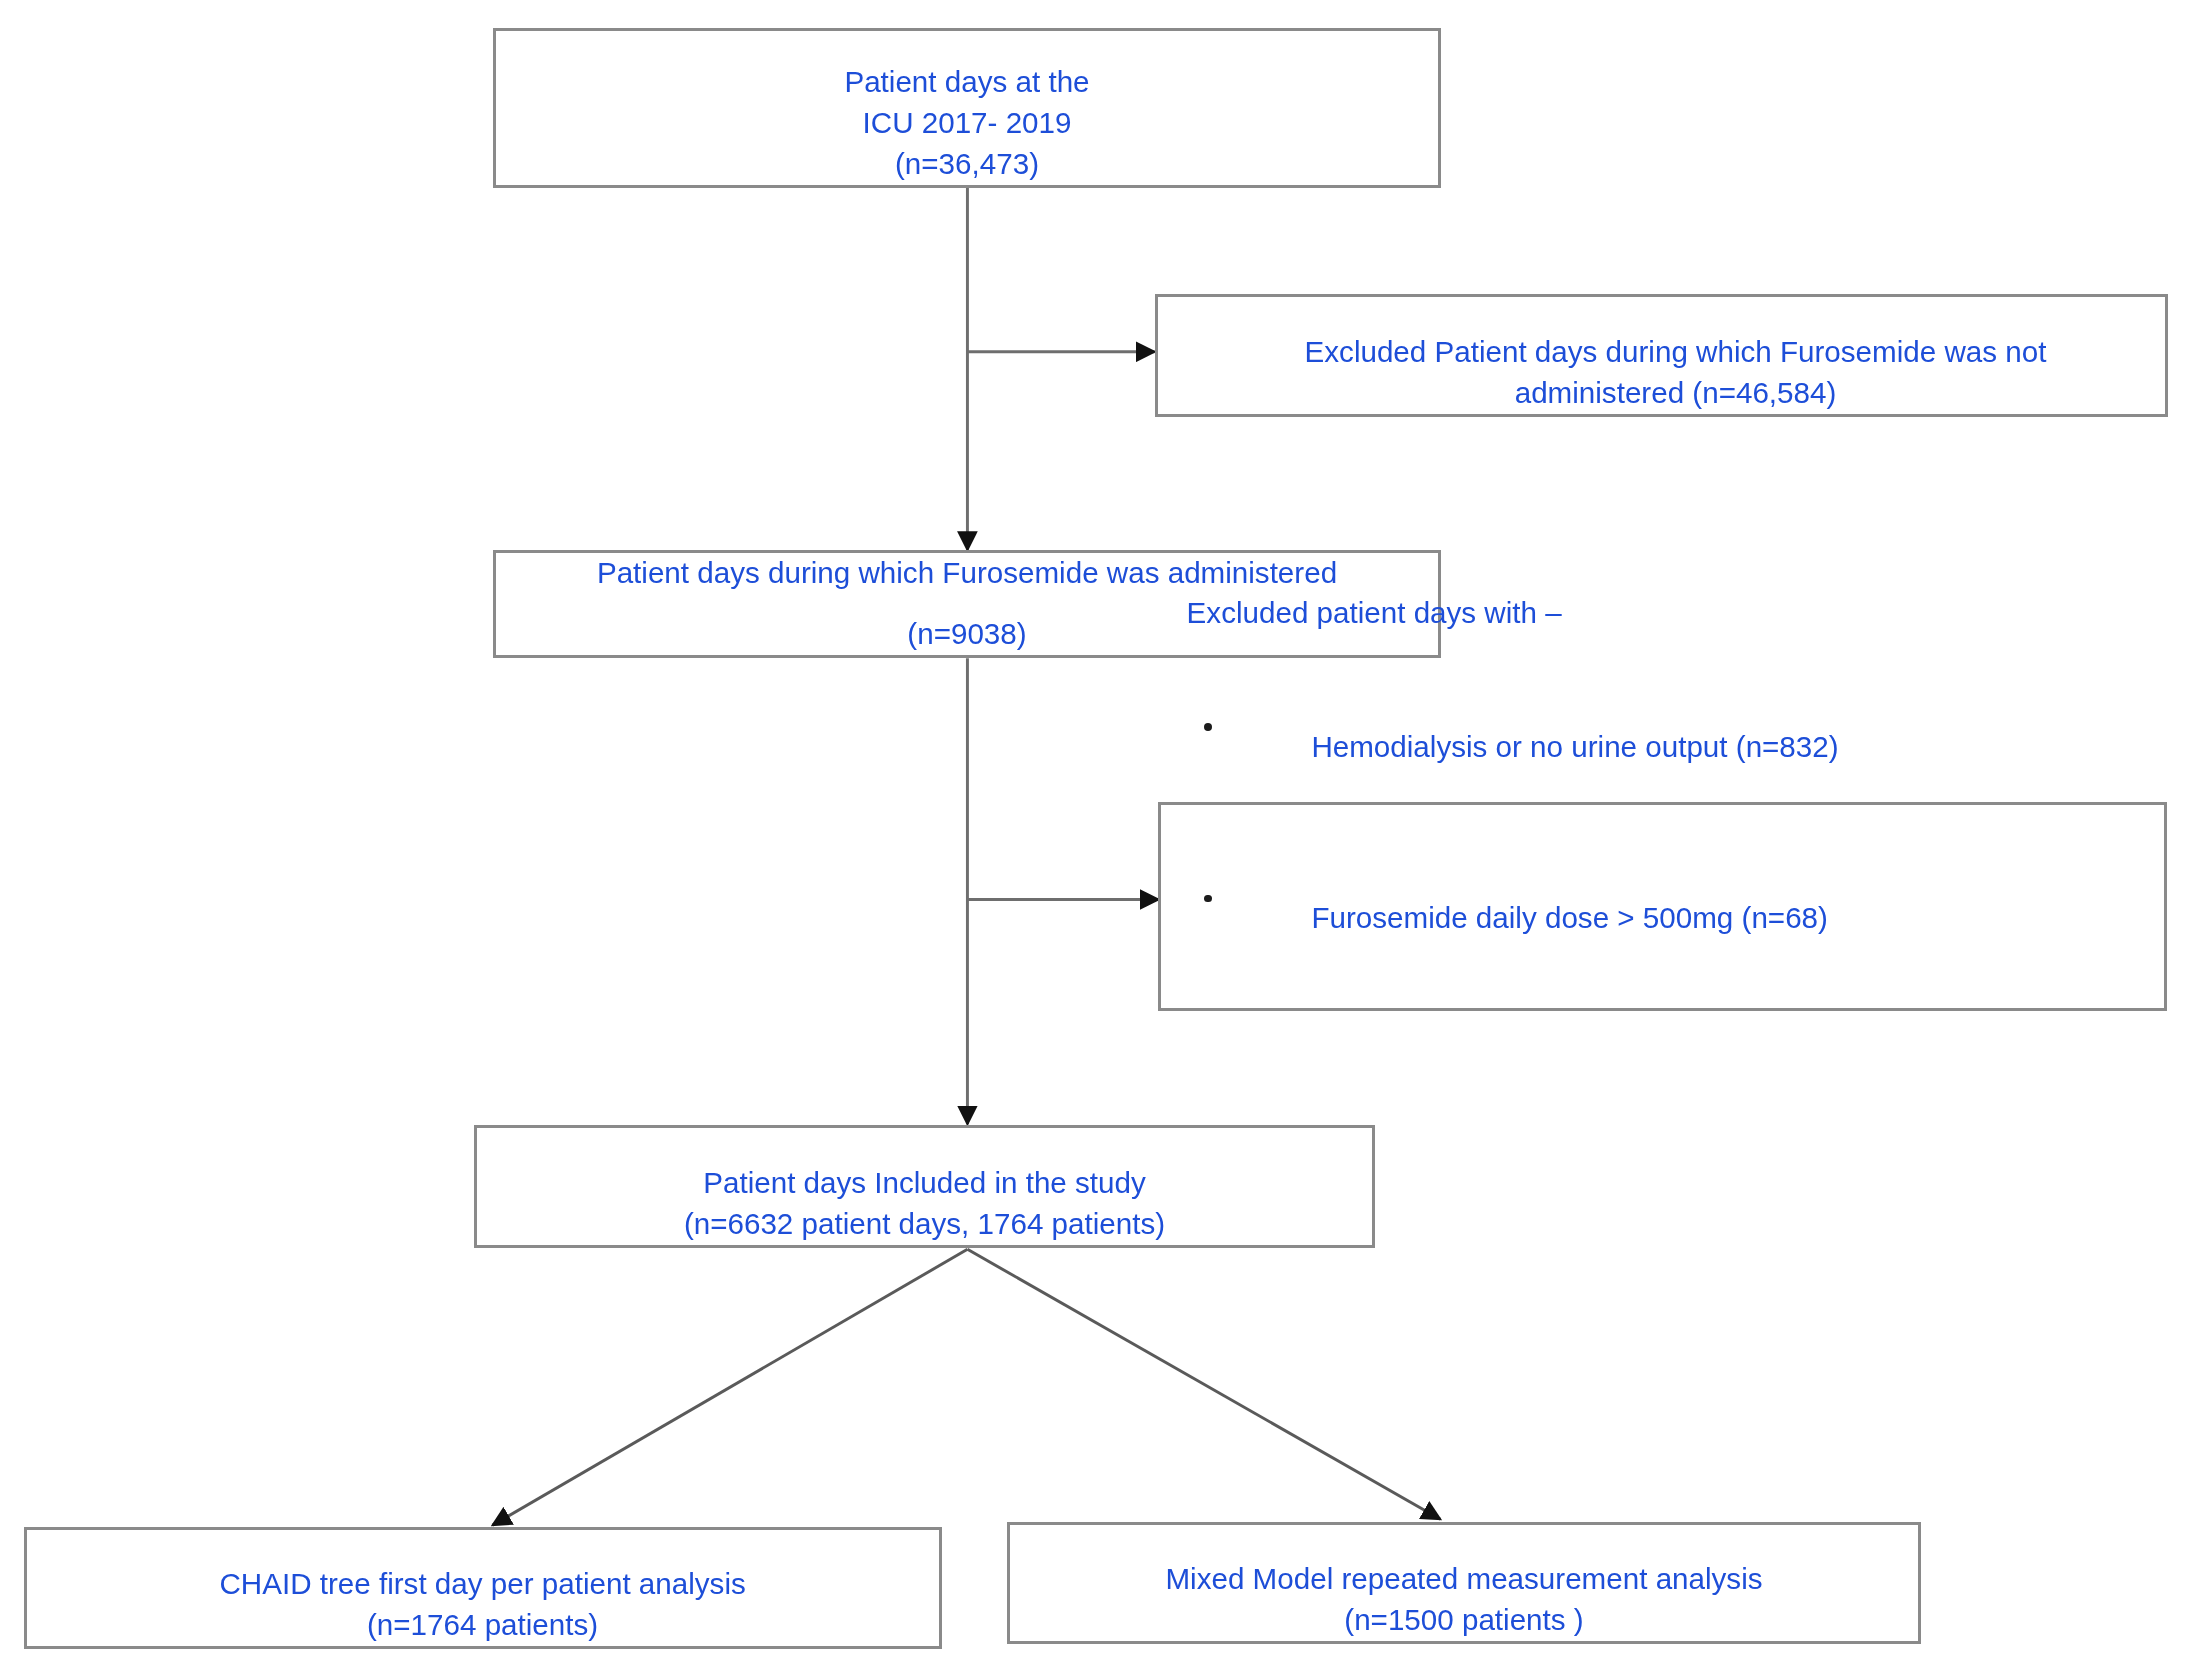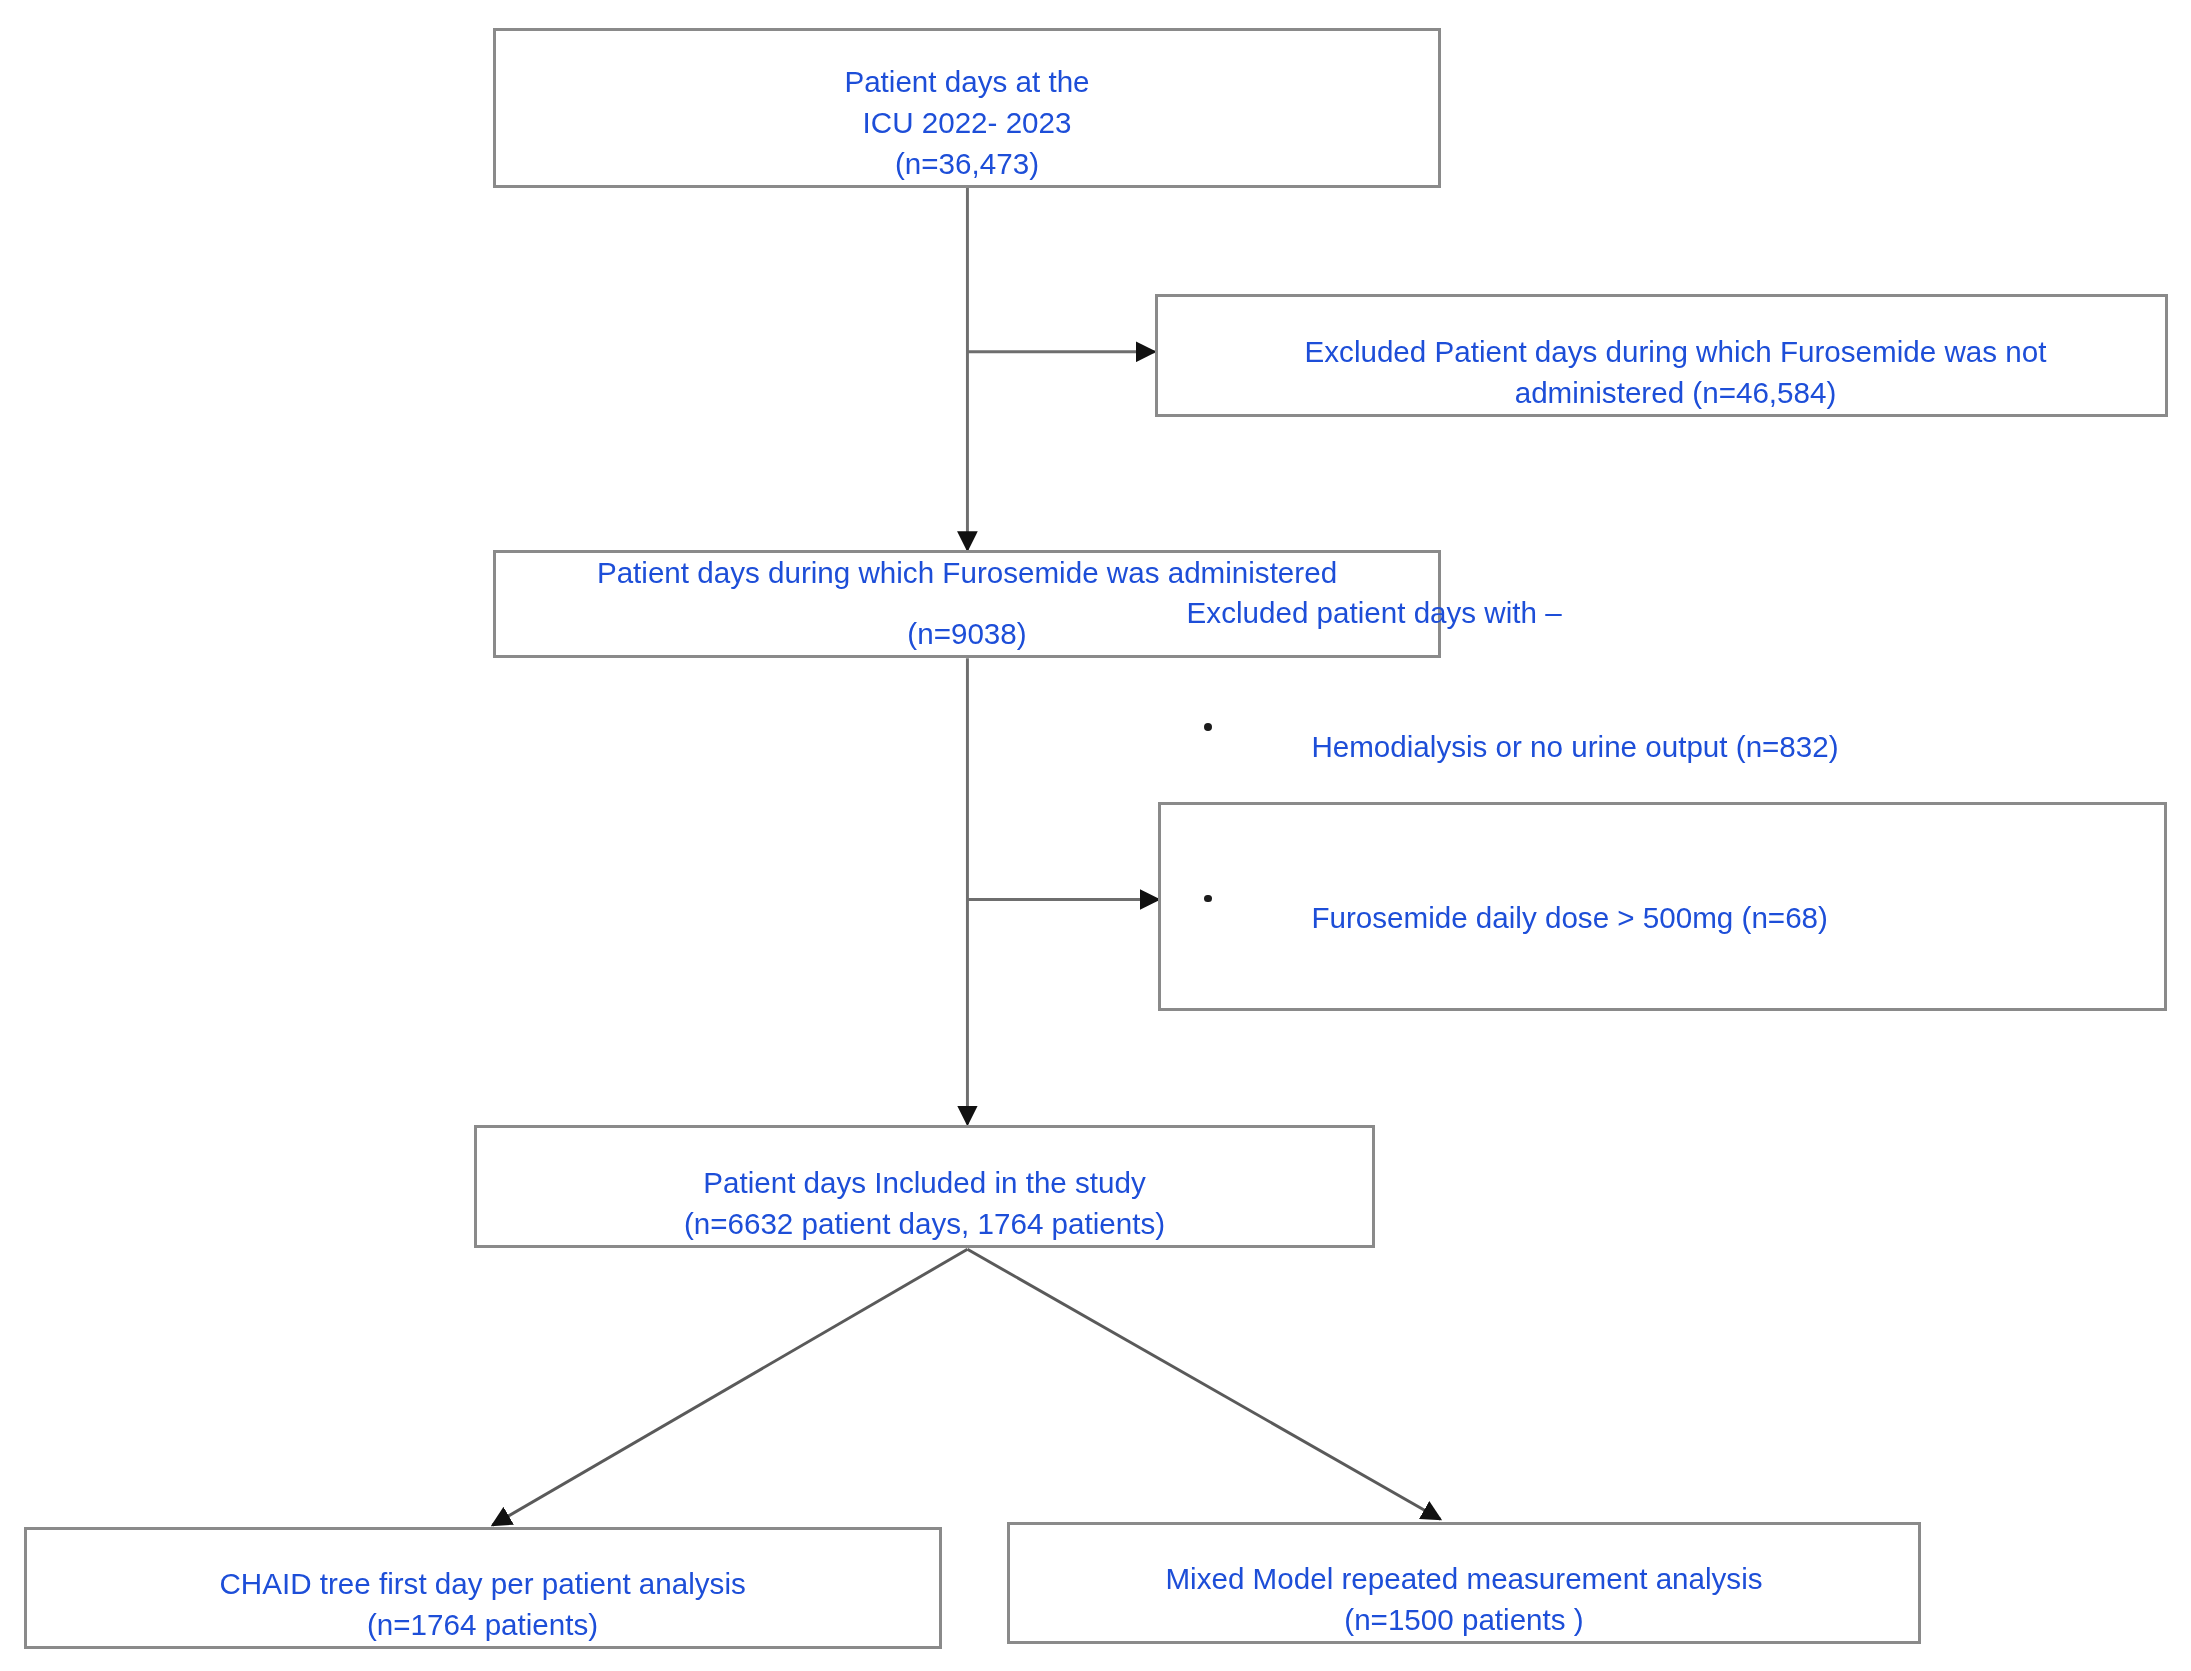--- a/index.html
+++ b/index.html
@@ -95,21 +95,21 @@
     <line x1="982" y1="668" x2="982" y2="1141" stroke="#6e6e6e" stroke-width="3" marker-end="url(#arrow)"></line>
 
     <line x1="982" y1="913" x2="1176" y2="913" stroke="#6e6e6e" stroke-width="3" marker-end="url(#arrow)"></line>
 
     <line x1="982" y1="1268" x2="500" y2="1548" stroke="#5a5a5a" stroke-width="3" marker-end="url(#arrow)"></line>
     <line x1="982" y1="1268" x2="1462" y2="1542" stroke="#5a5a5a" stroke-width="3" marker-end="url(#arrow)"></line>
   </svg>
 
   <div class="node center" style="left:493px; top:27.6px; width:948px; height:160px;">
     <span class="ln">Patient days at the</span>
-    <span class="ln">ICU 2022- 2023</span>
+    <span class="ln">ICU 2017- 2019</span>
     <span class="ln">(n=36,473)</span>
   </div>
 
   <div class="node center" style="left:1155px; top:294px; width:1013px; height:123px;padding-left:28px;">
     <span class="ln">Excluded Patient days during which Furosemide was not</span>
     <span class="ln">administered (n=46,584)</span>
   </div>
 
   <div class="node center" style="left:493px; top:550px; width:948px; height:108px;gap:20px;">
     <span class="ln">Patient days during which Furosemide was administered</span>

